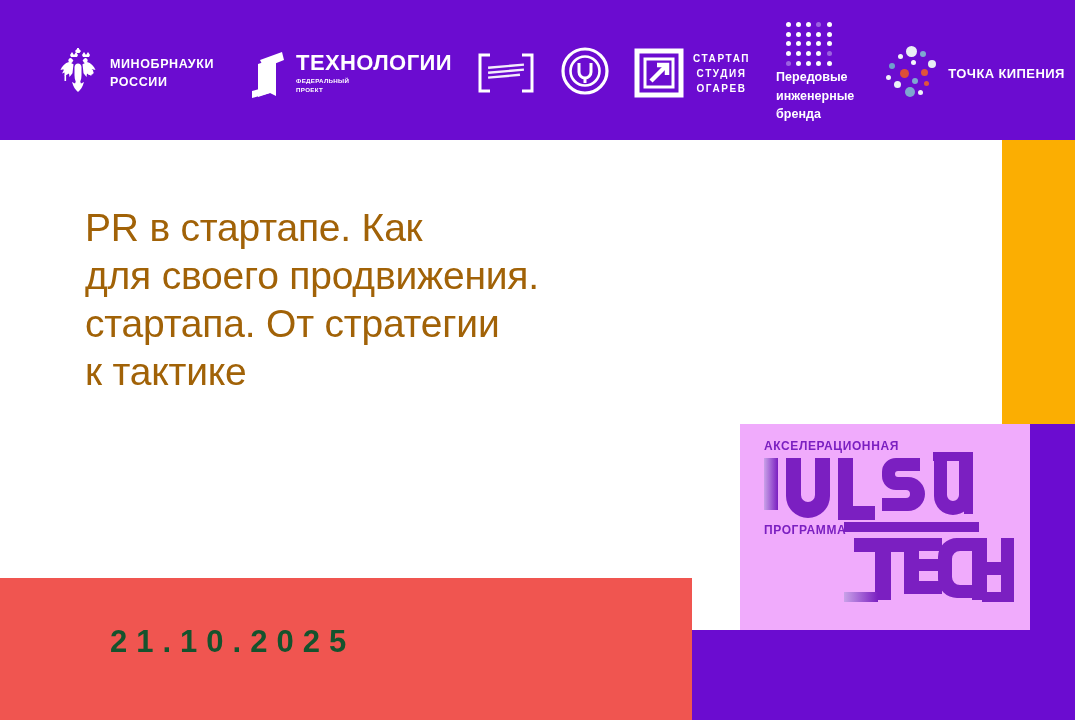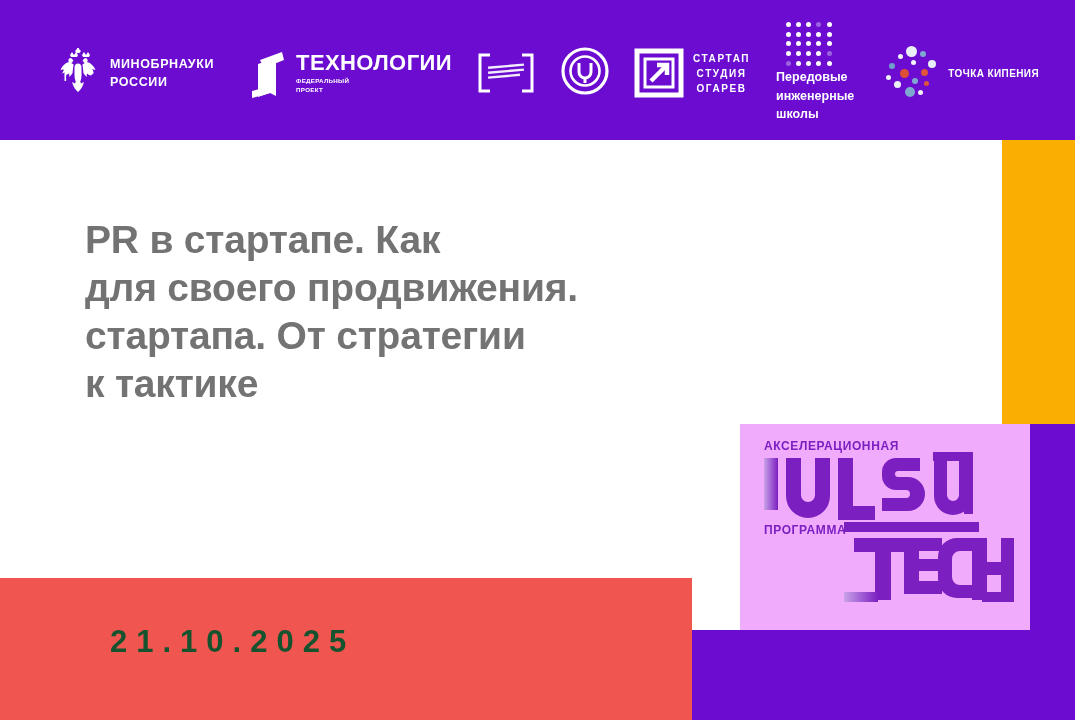--- a/index.html
+++ b/index.html
@@ -50,26 +50,26 @@
   .dotgrid{width:48px;height:46px;margin-right:11px;flex:none;display:grid;
            grid-template-columns:repeat(5,1fr);grid-template-rows:repeat(5,1fr);gap:3px;}
   .dotgrid i{display:block;width:5px;height:5px;border-radius:50%;background:#ffffff;}
   .dotgrid i.dim{background:#9B63E0;}
   .pis-text{font-size:12.5px;font-weight:bold;line-height:1.5;}
 
   
   .logo-tk{margin-left:30px;}
   .tk-circle{position:relative;width:56px;height:56px;margin-right:8px;flex:none;}
   .tk-circle b{position:absolute;border-radius:50%;display:block;}
-  .tk-text{font-size:10px;font-weight:bold;letter-spacing:0.4px;white-space:nowrap;}
+  .tk-text{font-size:13px;font-weight:bold;letter-spacing:0.4px;white-space:nowrap;}
 
   
   .title{
-    position:absolute;left:85px;top:216px;width:620px;
-    color:#737373;font-size:39px;font-weight:bold;
+    position:absolute;left:85px;top:204px;width:620px;
+    color:#a16207;font-size:39px;font-weight:normal;
     line-height:48px;letter-spacing:-0.2px;
   }
   .title div{white-space:nowrap;}
 
   
   .date{
     position:absolute;left:110px;top:624px;
     color:#14532d;font-size:31px;font-weight:bold;letter-spacing:9px;
   }
 
@@ -212,21 +212,21 @@
           <i class="dim"></i>
         <i class="dim"></i>
           <i></i>
           <i></i>
           <i></i>
           <i></i>
       </span>
       <span class="pis-text">
         <span>Передовые</span><br>
         <span>инженерные</span><br>
-        <span>школы</span>
+        <span>бренда</span>
       </span>
     </div>
 
     <div class="logo logo-tk">
       <span class="tk-circle">
         <b style="left:22px;top:1px;width:11px;height:11px;background:#EAEFF5;"></b>
         <b style="left:36px;top:6px;width:6px;height:6px;background:#7EA8D0;"></b>
         <b style="left:14px;top:9px;width:5px;height:5px;background:#F0F4F8;"></b>
         <b style="left:44px;top:15px;width:8px;height:8px;background:#E8EEF5;"></b>
         <b style="left:5px;top:18px;width:6px;height:6px;background:#6FA0CC;"></b>

